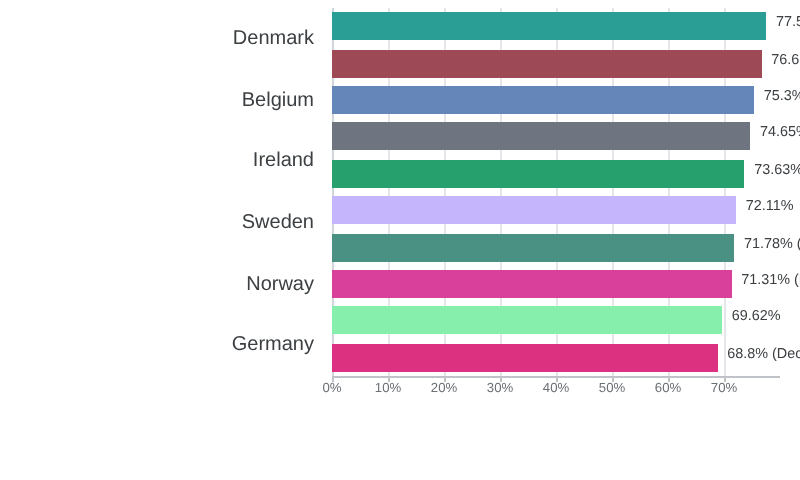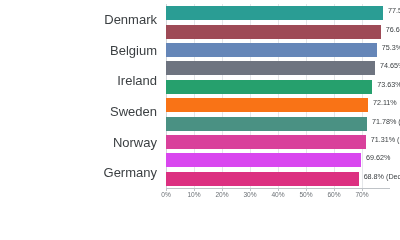--- a/index.html
+++ b/index.html
@@ -62,21 +62,21 @@
     width:162px; height:184px;
     display:flex;
     flex-direction:column;
   }
   .cat-label {
     flex:1 1 0;
     display:flex;
     align-items:center;
     justify-content:flex-end;
     padding-right:5px;
-    font-size:13px;
+    font-size:10px;
     color:#3c4043;
     white-space:nowrap;
   }
   
   .x-axis-line {
     position:absolute;
     left:166px; top:188px;
     width:224px; height:1px;
     background:#bfc3c7;
   }
@@ -149,36 +149,36 @@
           <div class="bar" style="width: 93.3125%; background: rgb(110, 116, 128);">
             <span class="bar-value">74.65% (Dec 12, 2021)</span>
           </div>
         </div>
         <div class="row">
           <div class="bar" style="width: 92.0375%; background: rgb(38, 160, 109);">
             <span class="bar-value">73.63% (Dec 12, 2021)</span>
           </div>
         </div>
         <div class="row">
-          <div class="bar" style="width: 90.1375%; background: #f97316;">
+          <div class="bar" style="width: 90.1375%; background: #c4b5fd;">
             <span class="bar-value">72.11%</span>
           </div>
         </div>
         <div class="row">
           <div class="bar" style="width: 89.725%; background: rgb(74, 145, 131);">
             <span class="bar-value">71.78% (Dec 16, 2021)</span>
           </div>
         </div>
         <div class="row">
           <div class="bar" style="width: 89.1375%; background: rgb(217, 64, 155);">
             <span class="bar-value">71.31% (Dec 16, 2021)</span>
           </div>
         </div>
         <div class="row">
-          <div class="bar" style="width: 87.025%; background: #d946ef;">
+          <div class="bar" style="width: 87.025%; background: #86efac;">
             <span class="bar-value">69.62%</span>
           </div>
         </div>
         <div class="row">
           <div class="bar" style="width: 86%; background: rgb(220, 48, 129);">
             <span class="bar-value">68.8% (Dec 16, 2021)</span>
           </div>
         </div>
       </div>
   </div>

